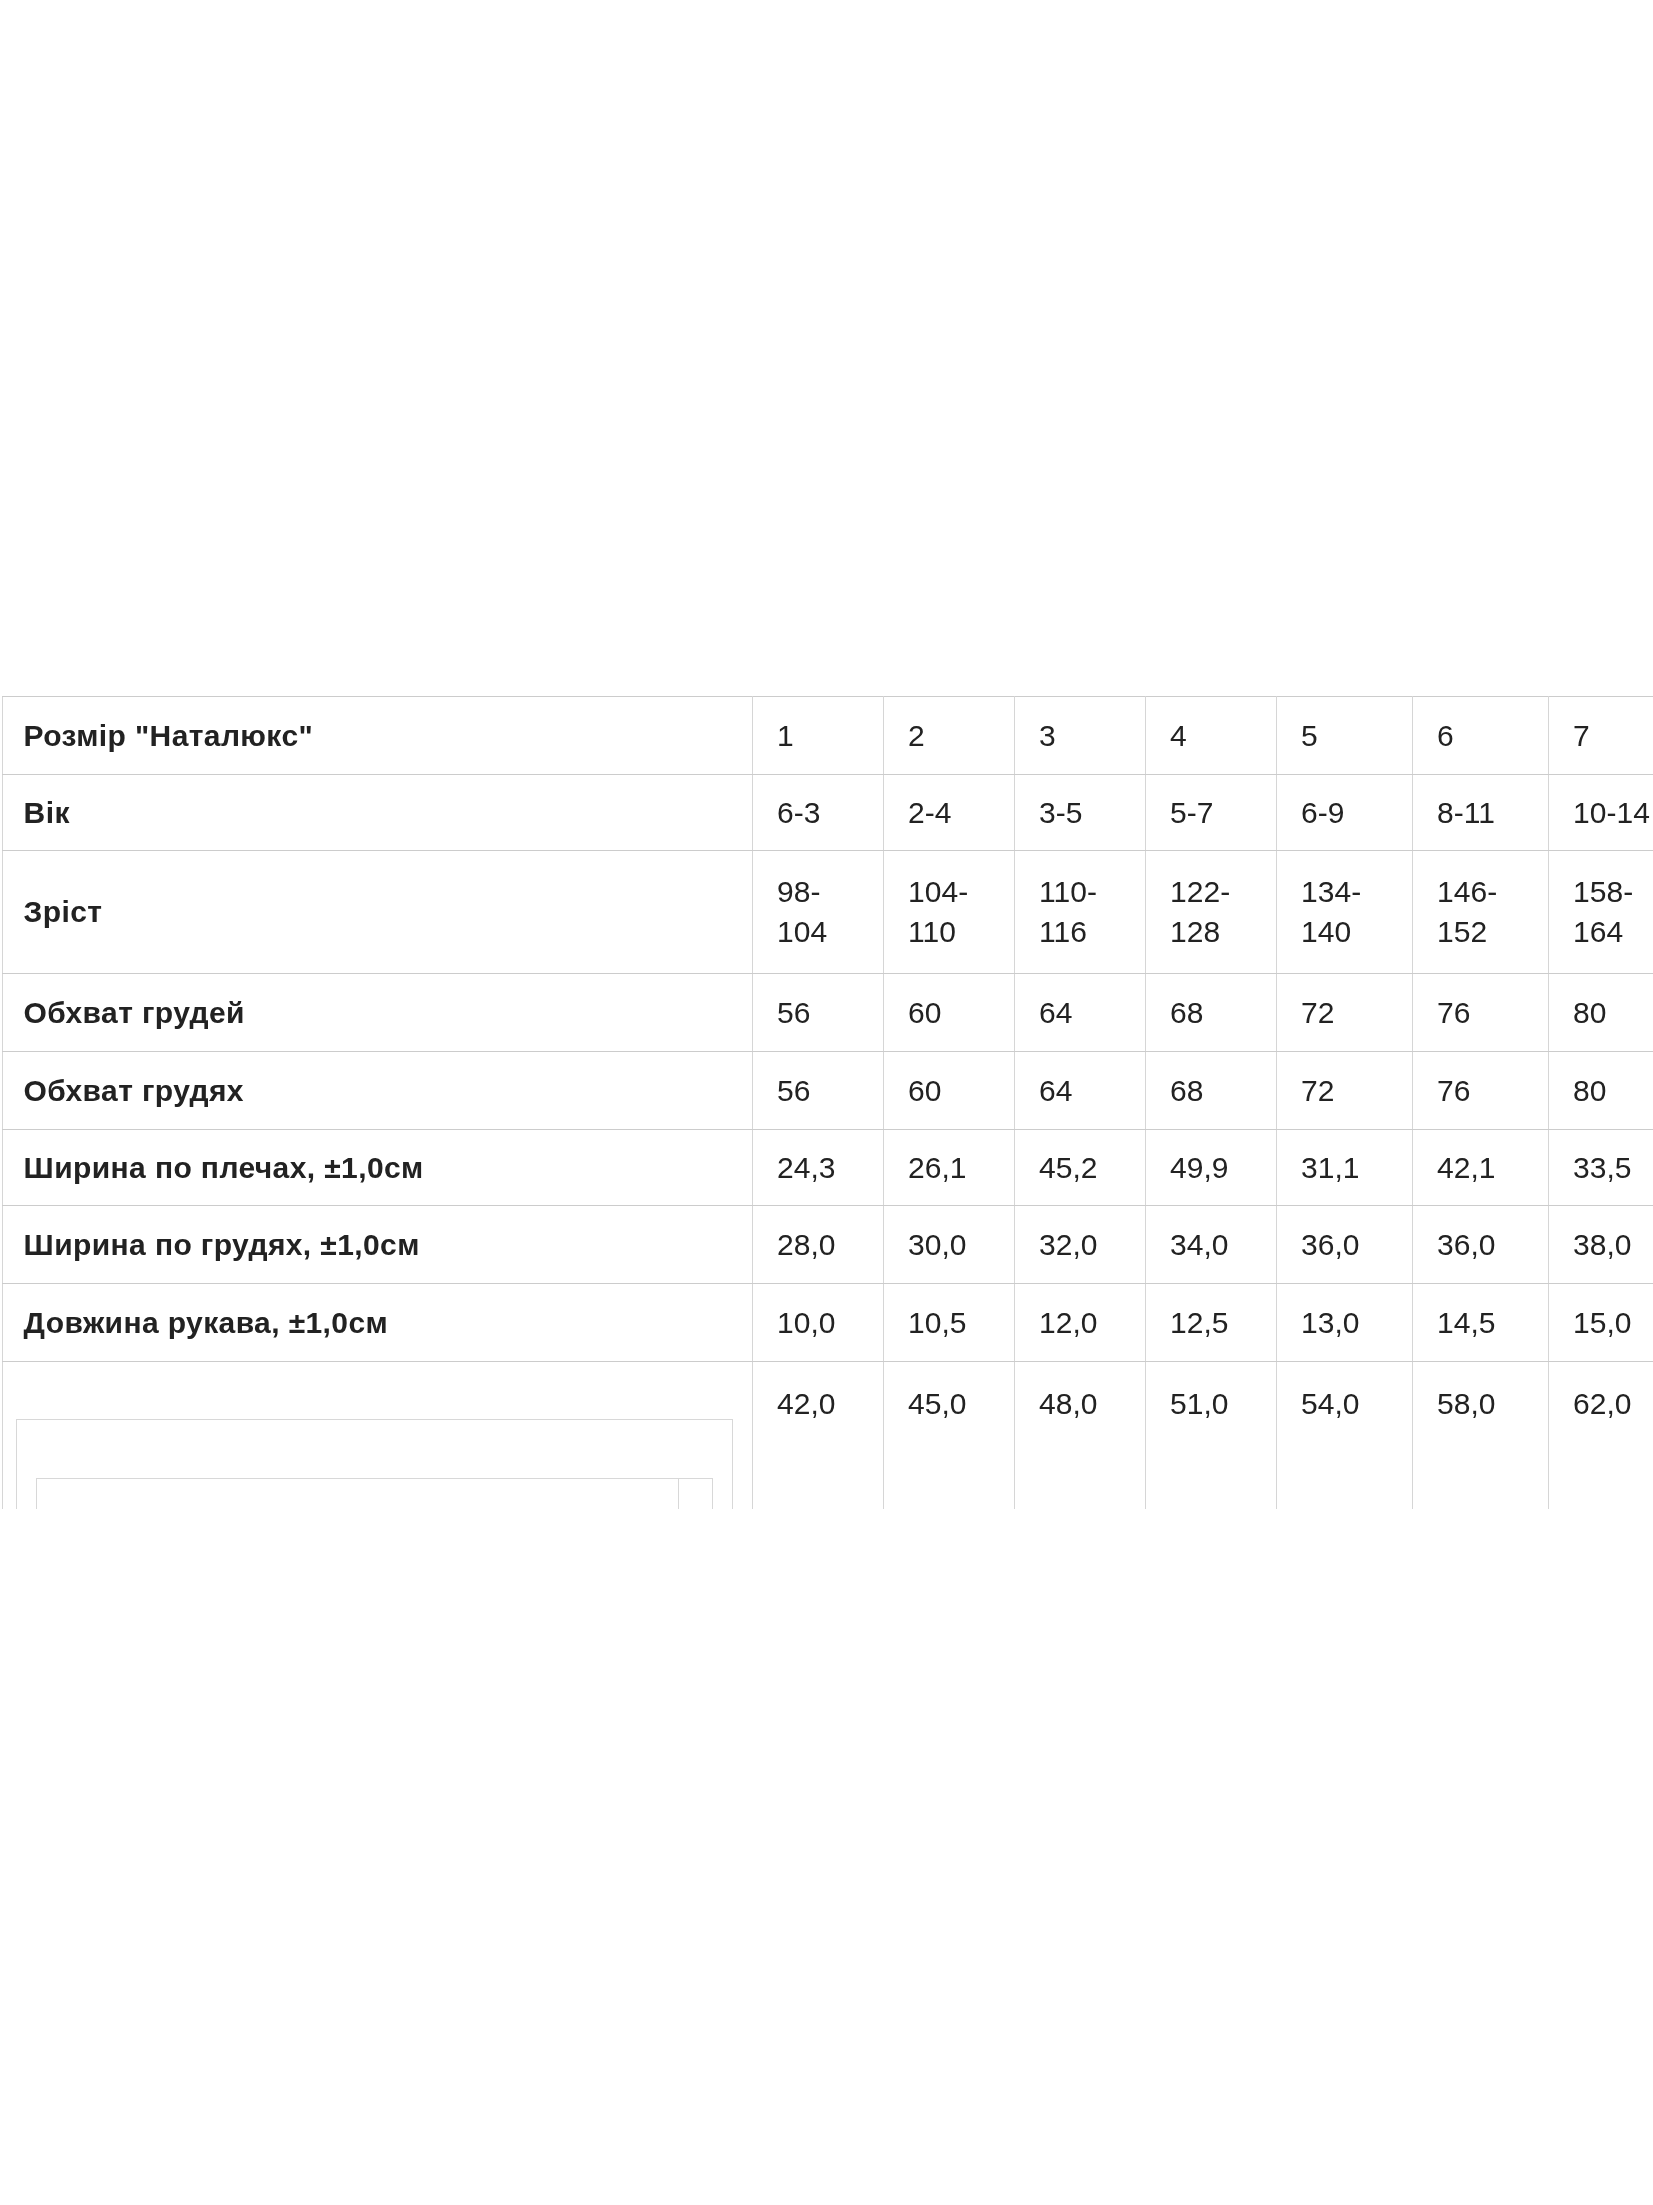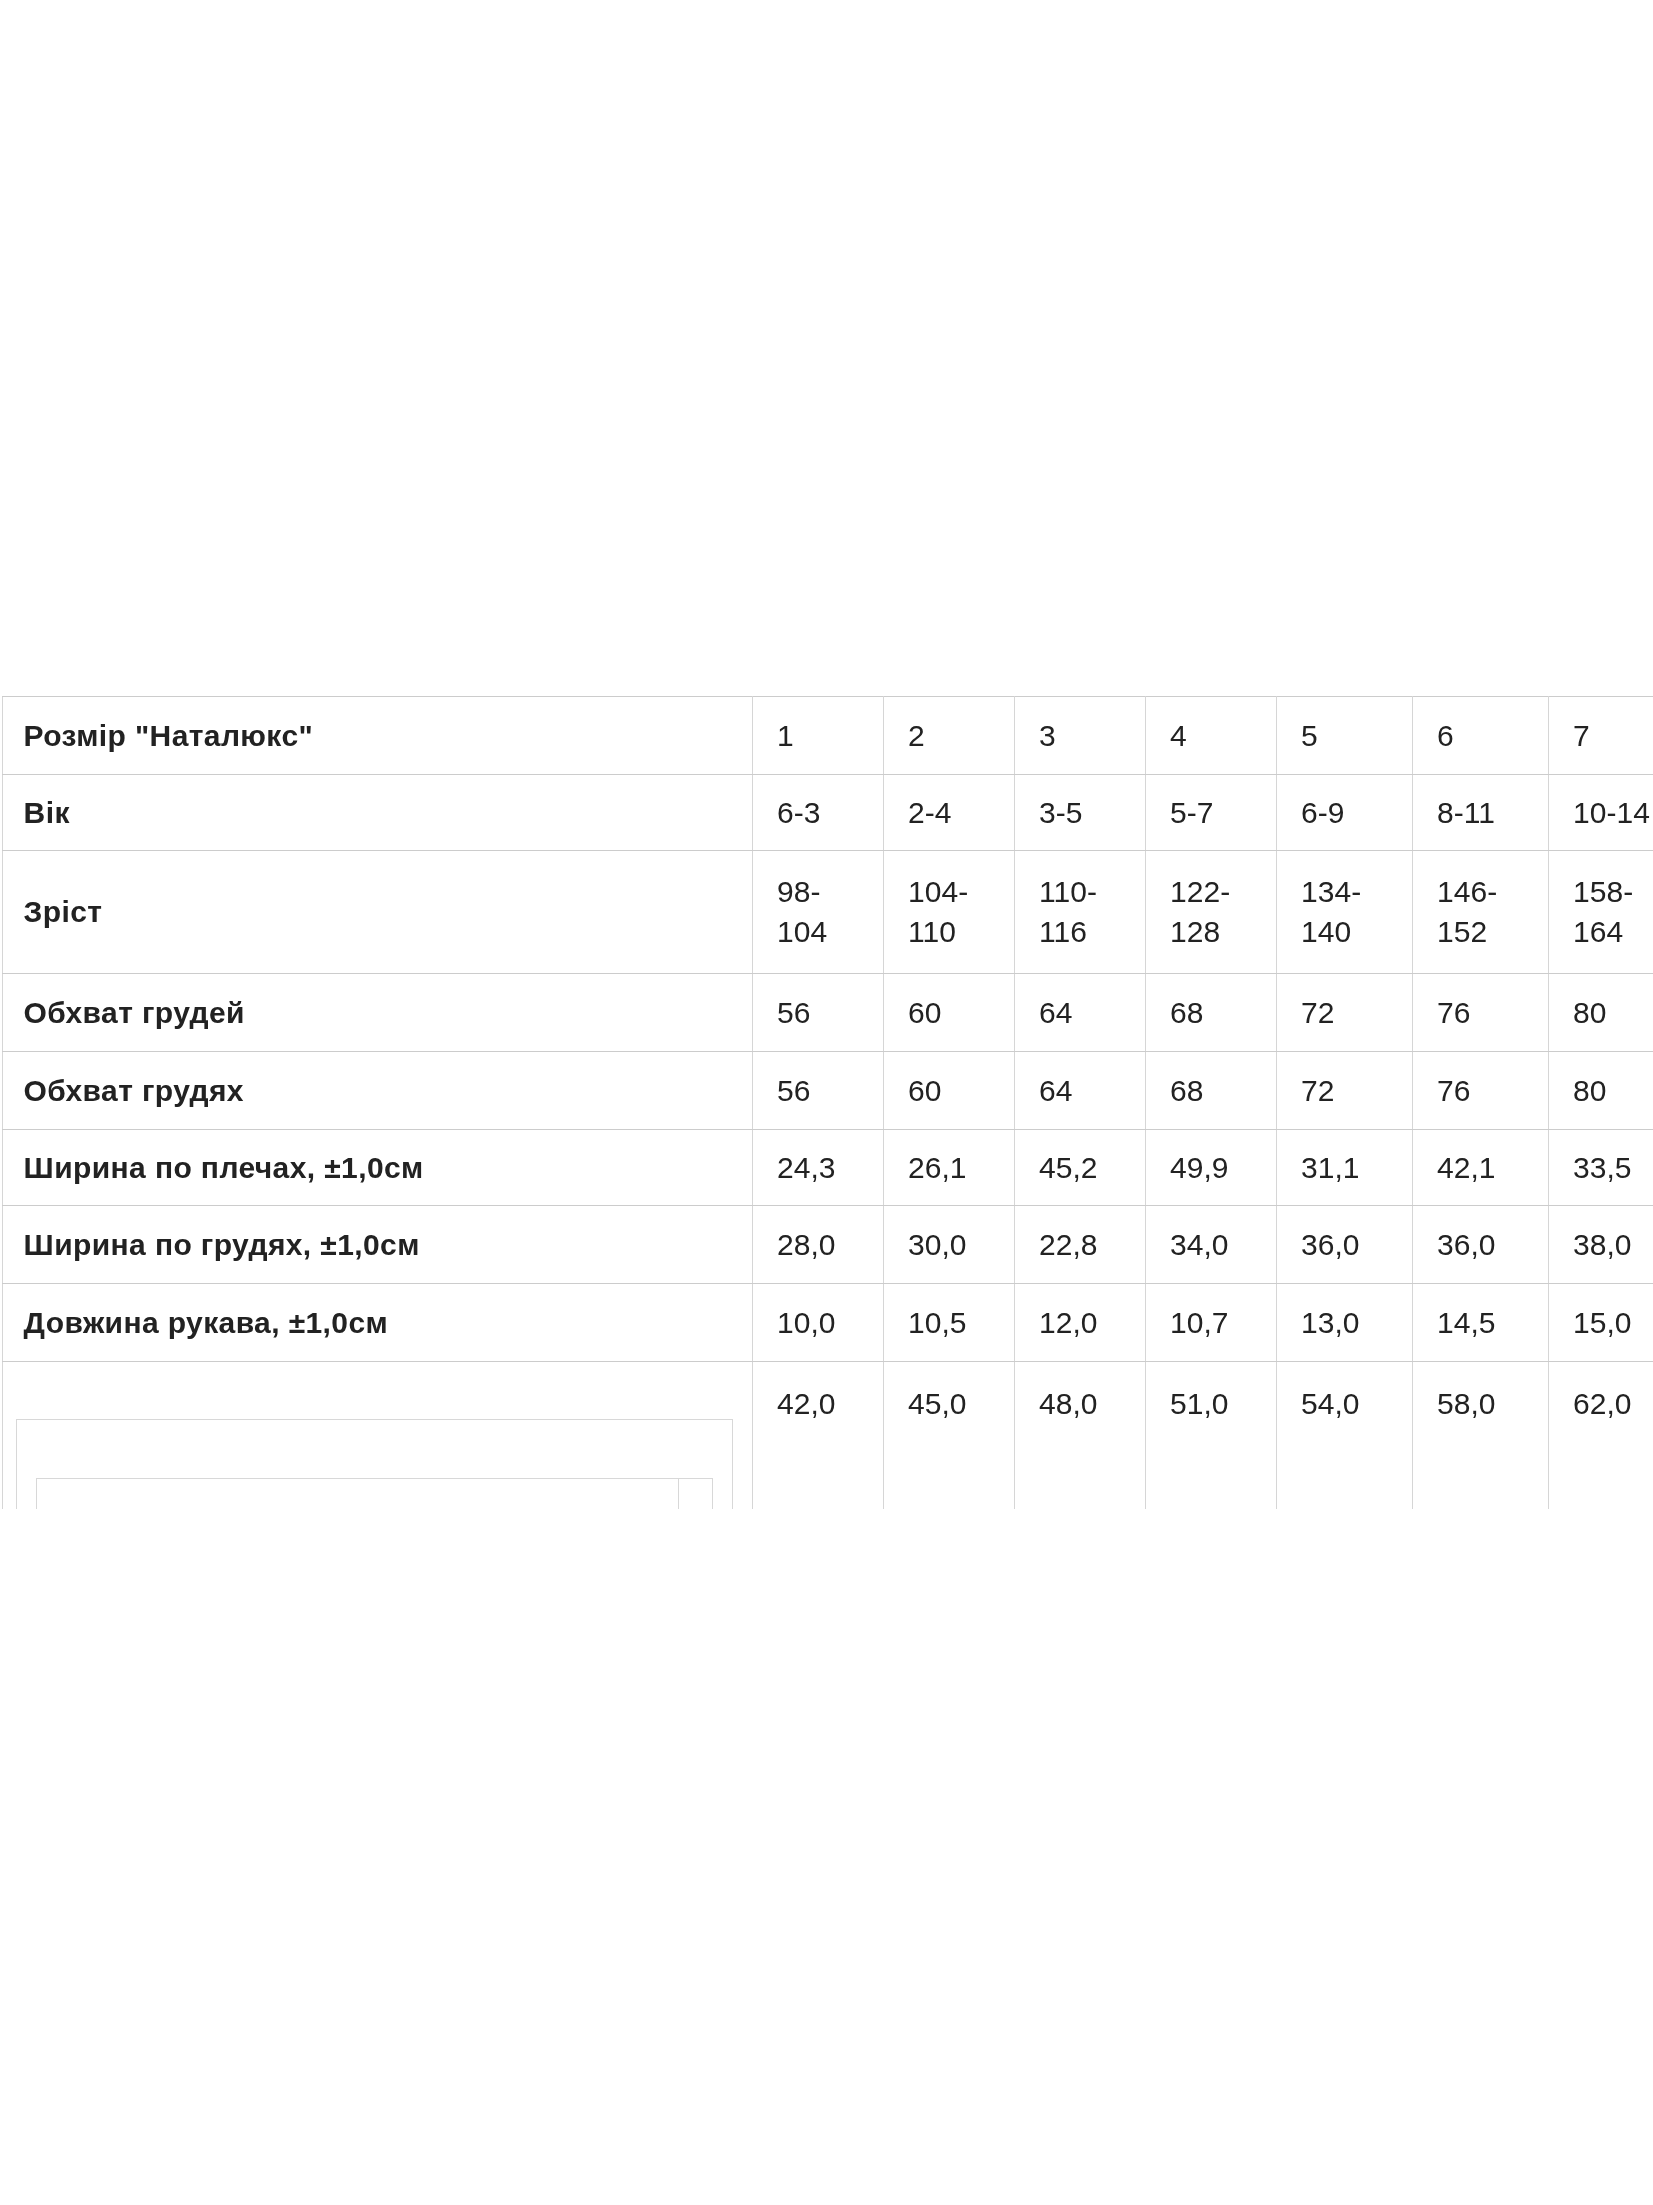--- a/index.html
+++ b/index.html
@@ -168,32 +168,32 @@
         <td class="val">45,2</td>
         <td class="val">49,9</td>
         <td class="val">31,1</td>
         <td class="val">42,1</td>
         <td class="val">33,5</td>
       </tr>
       <tr class="r-std">
         <td class="lbl">Ширина по грудях, ±1,0см</td>
         <td class="val">28,0</td>
         <td class="val">30,0</td>
-        <td class="val">22,8</td>
+        <td class="val">32,0</td>
         <td class="val">34,0</td>
         <td class="val">36,0</td>
         <td class="val">36,0</td>
         <td class="val">38,0</td>
       </tr>
       <tr class="r-std">
         <td class="lbl">Довжина рукава, ±1,0см</td>
         <td class="val">10,0</td>
         <td class="val">10,5</td>
         <td class="val">12,0</td>
-        <td class="val">10,7</td>
+        <td class="val">12,5</td>
         <td class="val">13,0</td>
         <td class="val">14,5</td>
         <td class="val">15,0</td>
       </tr>
       <tr class="r-last">
         <td class="lbl">
           <div class="outer-box">
             <div class="inner-box">
               <div class="divider"></div>
               

